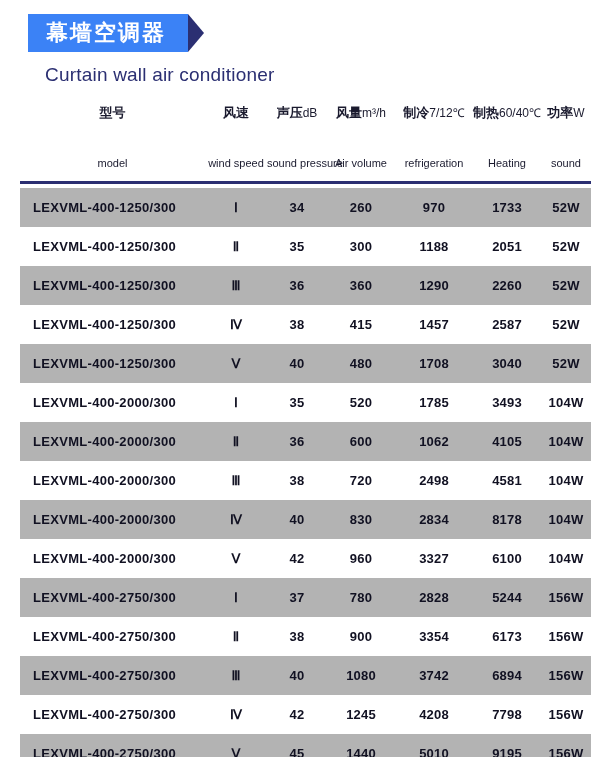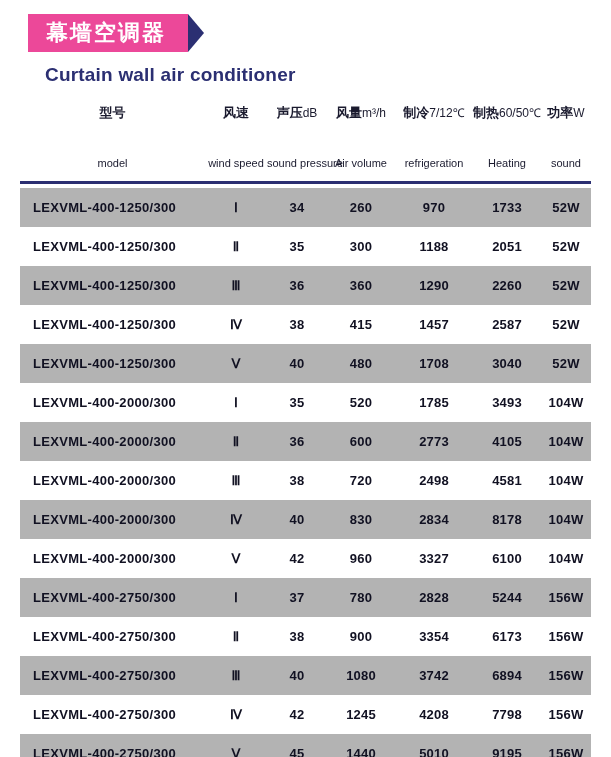--- a/index.html
+++ b/index.html
@@ -24,21 +24,21 @@
   .banner-wrap {
     position: relative;
     margin: 14px 0 0 28px;
     height: 38px;
   }
   .banner {
     position: relative;
     display: inline-flex;
     align-items: center;
     height: 38px;
-    background: #ec4899;
+    background: #3b82f6;
     padding: 0 22px 0 18px;
     box-sizing: border-box;
   }
   .banner-text {
     color: #ffffff;
     font-size: 22px;
     font-weight: bold;
     letter-spacing: 2px;
     line-height: 1;
   }
@@ -49,21 +49,21 @@
     width: 0;
     height: 0;
     border-top: 19px solid transparent;
     border-bottom: 19px solid transparent;
     border-left: 16px solid #2b2f72;
   }
   .subtitle {
     margin: 12px 0 0 45px;
     color: #2b2f72;
     font-size: 19px;
-    font-weight: bold;
+    font-weight: normal;
     letter-spacing: 0.2px;
   }
 
   
   table.spec {
     margin: 16px 0 0 20px;
     width: 571px;
     border-collapse: collapse;
     table-layout: fixed;
   }
@@ -177,21 +177,21 @@
         </th>
         <th>
           <span class="hd-cn"><span>风量</span><span class="sub">m³/h</span></span>
           <span class="hd-en">Air volume</span>
         </th>
         <th>
           <span class="hd-cn"><span>制冷</span><span class="sub">7/12℃</span></span>
           <span class="hd-en">refrigeration</span>
         </th>
         <th>
-          <span class="hd-cn"><span>制热</span><span class="sub">60/50℃</span></span>
+          <span class="hd-cn"><span>制热</span><span class="sub">60/40℃</span></span>
           <span class="hd-en">Heating</span>
         </th>
         <th>
           <span class="hd-cn"><span>功率</span><span class="sub">W</span></span>
           <span class="hd-en">sound</span>
         </th>
       </tr>
     </thead>
   </table>
 
@@ -260,21 +260,21 @@
           <td>520</td>
           <td>1785</td>
           <td>3493</td>
           <td>104W</td>
         </tr>
         <tr class="shade">
           <td class="model">LEXVML-400-2000/300</td>
           <td>Ⅱ</td>
           <td>36</td>
           <td>600</td>
-          <td>2773</td>
+          <td>1062</td>
           <td>4105</td>
           <td>104W</td>
         </tr>
         <tr class="plain">
           <td class="model">LEXVML-400-2000/300</td>
           <td>Ⅲ</td>
           <td>38</td>
           <td>720</td>
           <td>2498</td>
           <td>4581</td>

